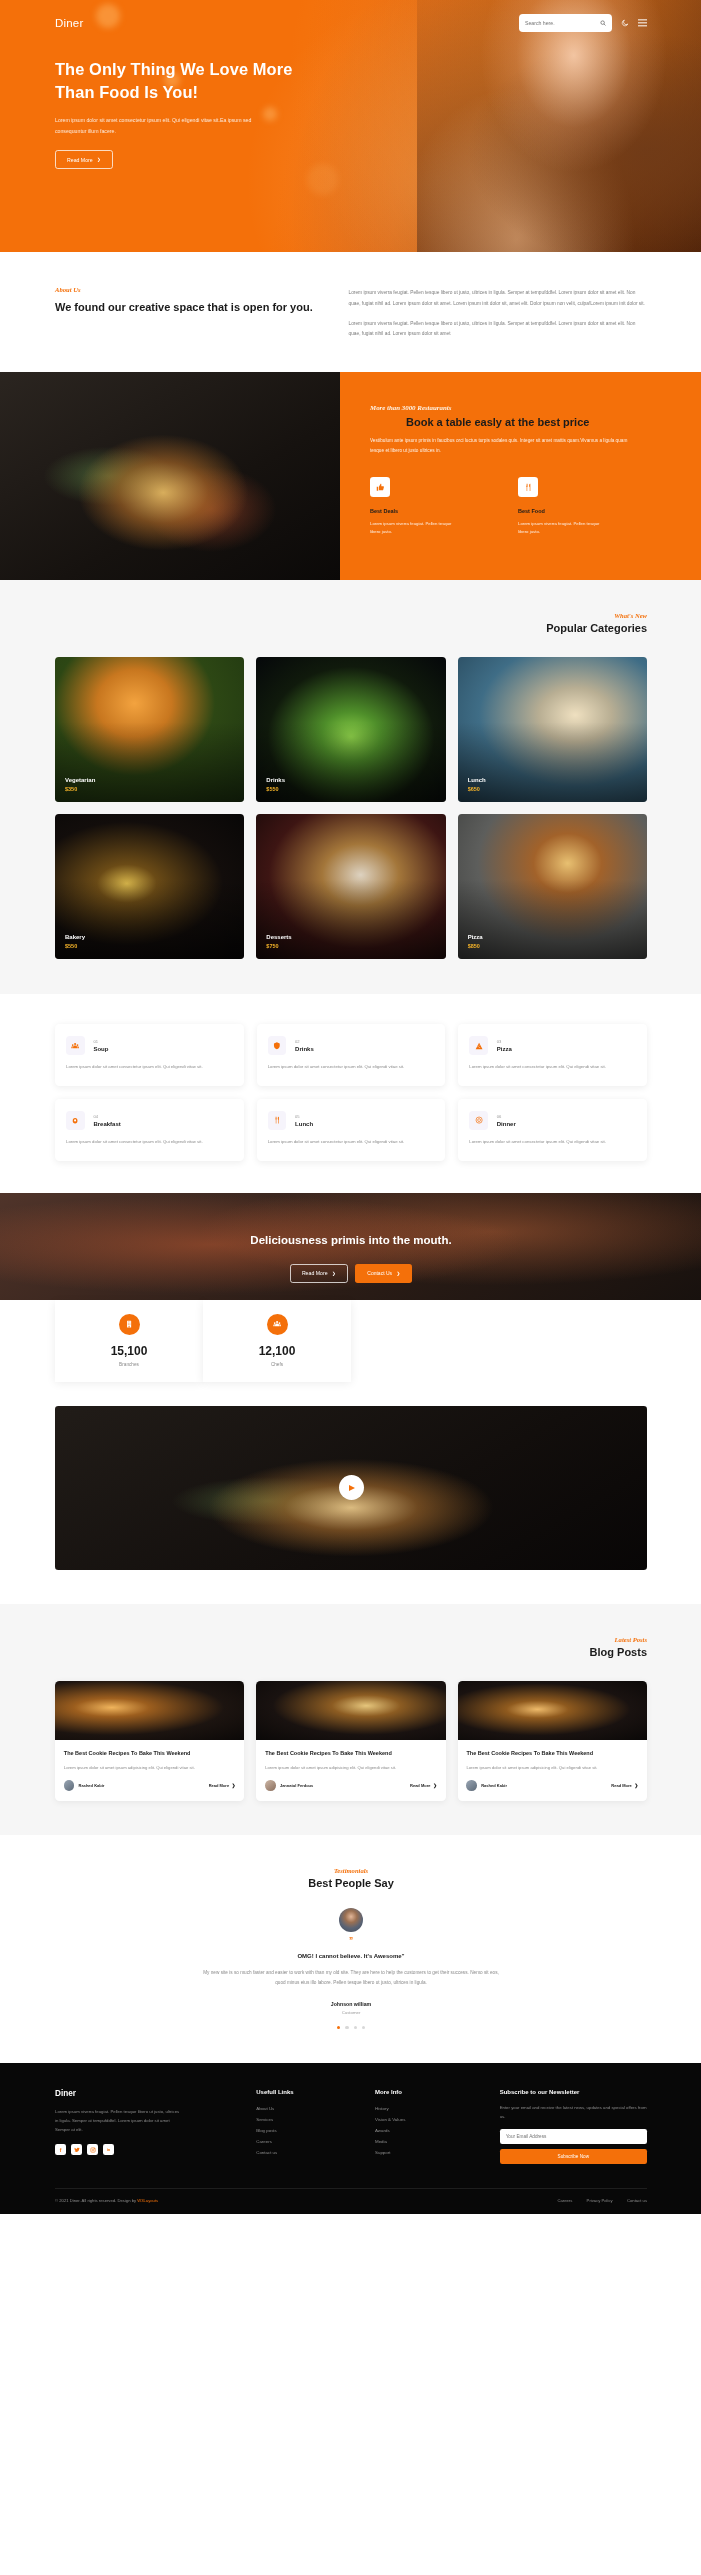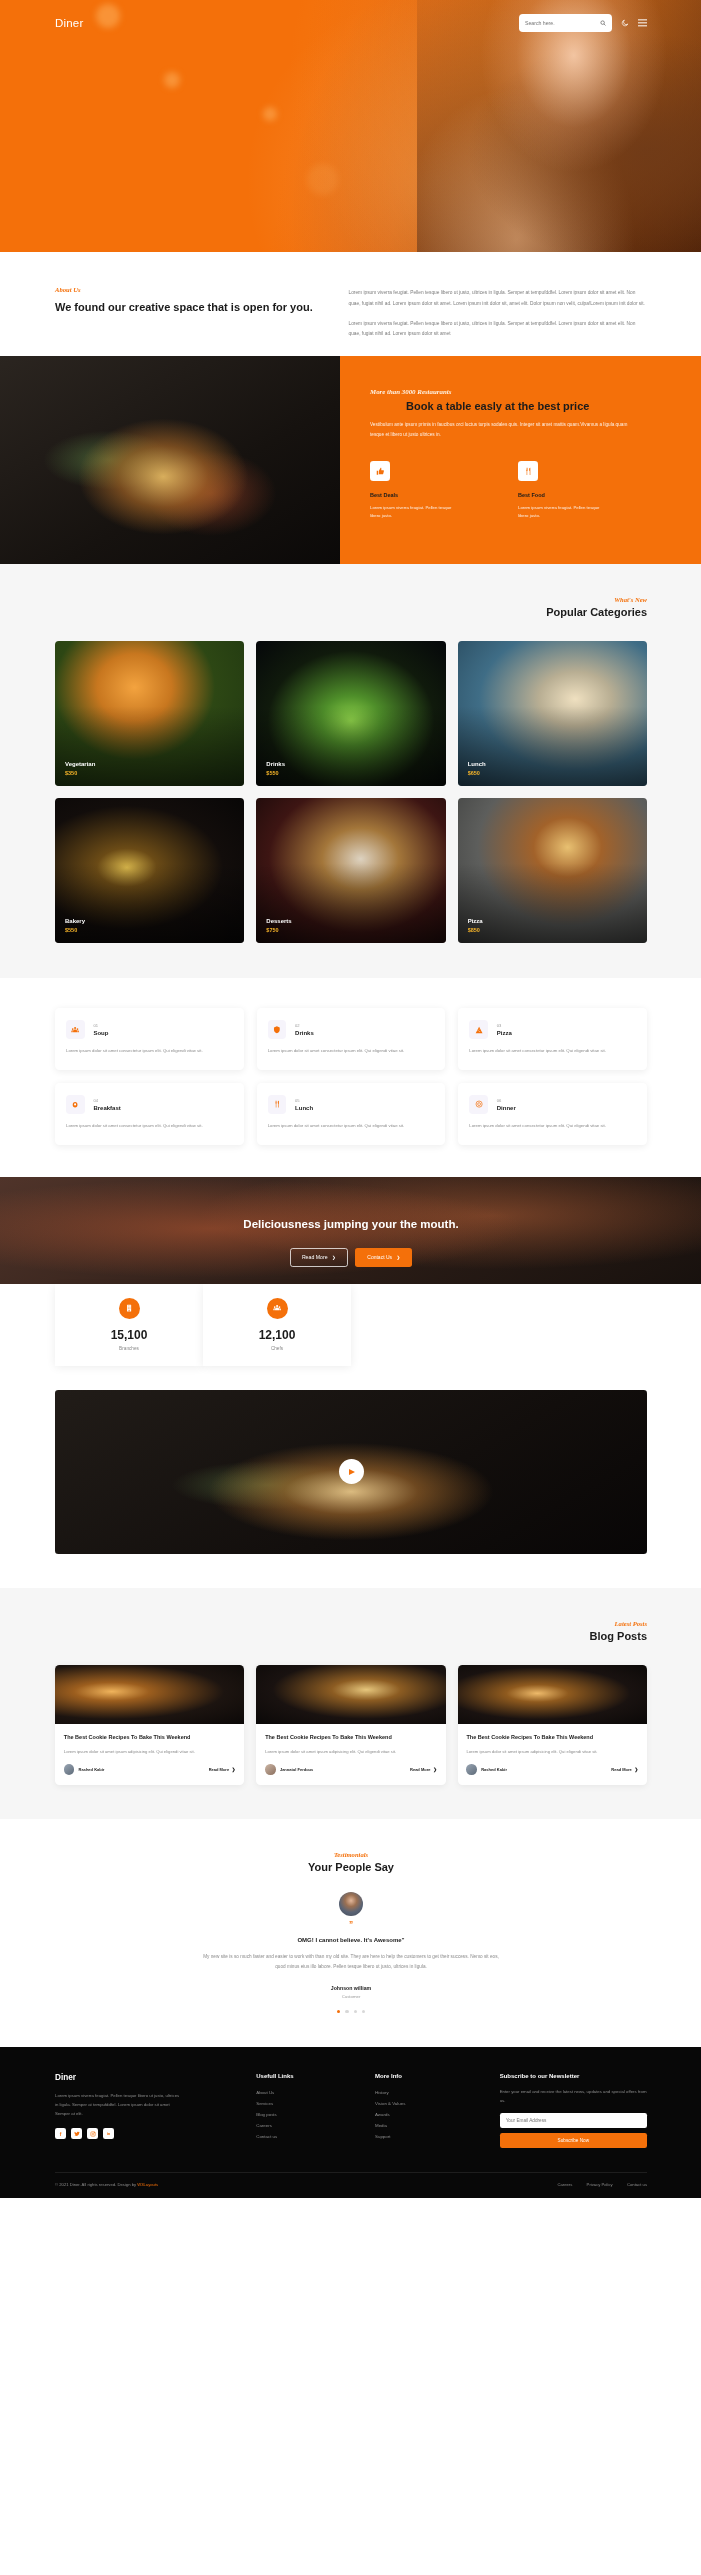--- a/index.html
+++ b/index.html
@@ -61,21 +61,21 @@
   }
   .btn-outline {
     display:inline-flex; align-items:center; gap:4.4px;
     margin-top:14.3px; padding:5.5px 11px;
     border:0.5px solid rgba(255,255,255,.75); border-radius:2.7px;
     color:#fff; font-size:5.2px; background:transparent; cursor:pointer;
     font-family:"Liberation Sans", sans-serif;
   }
 
   
-  .about { padding:34px 0 16px; background:#fff; }
+  .about { padding:34px 0 32px; background:#fff; }
   .about-grid { display:flex; gap:33px; }
   .about-left { width:44%; }
   .script { font-size:6.6px; color:#f4700a; font-style:italic; font-family:"Liberation Serif", serif; font-weight:700; }
   .about-left h2 { margin-top:5.5px; font-size:11px; line-height:1.55; color:#1b1b1b; font-weight:700; }
   .about-right { flex:1; padding-top:2.2px; }
   .about-right p { font-size:4.8px; line-height:2.25; color:#7c7c7c; }
   .about-right p + p { margin-top:8.8px; }
 
   
   .book { display:flex; height:208px; }
@@ -289,20 +289,28 @@
         <span class="icon-btn">
           <svg width="9.3" height="7.7" viewBox="0 0 24 18">
             <rect y="0" width="24" height="2.6" fill="#fff"></rect>
             <rect y="7.7" width="24" height="2.6" fill="#fff"></rect>
             <rect y="15.4" width="24" height="2.6" fill="#fff"></rect>
           </svg>
         </span>
       </div>
     </div>
 
+    <div class="hero-inner">
+      <h1>The Only Thing We Love More Than Food Is You!</h1>
+      <p>Lorem ipsum dolor sit amet consectetur ipsum elit. Qui eligendi vitae sit.Ea ipsum sed consequuntur illum facere.</p>
+      <button class="btn-outline">
+        <span>Read More</span>
+        <span class="chev">❯</span>
+      </button>
+    </div>
   </div>
 </section>
 
 <section class="about">
   <div class="wrap about-grid">
     <div class="about-left">
       <div class="script">About Us</div>
       <h2>We found our creative space that is open for you.</h2>
     </div>
     <div class="about-right">
@@ -484,21 +492,21 @@
           <div class="mnum">06</div>
           <div class="mname">Dinner</div>
         </div>
       </div>
       <p>Lorem ipsum dolor sit amet consectetur ipsum elit. Qui eligendi vitae sit.</p>
     </div>
   </div>
 </section>
 
 <section class="cta">
-  <h2>Deliciousness jumping your the mouth.</h2>
+  <h2>Deliciousness primis into the mouth.</h2>
   <div class="cta-btns">
     <button class="btn-outline" style="margin-top:0;">
       <span>Read More</span>
       <span class="chev">❯</span>
     </button>
     <button class="btn-solid">
       <span>Contact Us</span>
       <span class="chev">❯</span>
     </button>
   </div>
@@ -609,21 +617,21 @@
           </div>
         </div>
       </div>
     </div>
   </div>
 </section>
 
 <section class="testi">
   <div class="wrap">
     <div class="script">Testimonials</div>
-    <h2 style="margin-top:3.3px;font-size:11px;font-weight:700;color:#1b1b1b;">Your People Say</h2>
+    <h2 style="margin-top:3.3px;font-size:11px;font-weight:700;color:#1b1b1b;">Best People Say</h2>
     <div class="tavatar"></div>
     <div class="quote">”</div>
     <div class="tquote">OMG! I cannot believe. It's Awesome”</div>
     <p class="ttext">My new site is so much faster and easier to work with than my old site. They are here to help the customers to get their success. Nemo sit eos, quod minus eius illo labore. Pellen tesque libero ut justo, ultrices in ligula.</p>
     <div class="tname">Johnson william</div>
     <div class="trole">Customer</div>
     <div class="dots">
       <span class="dot on"></span>
       <span class="dot"></span>
       <span class="dot"></span>

